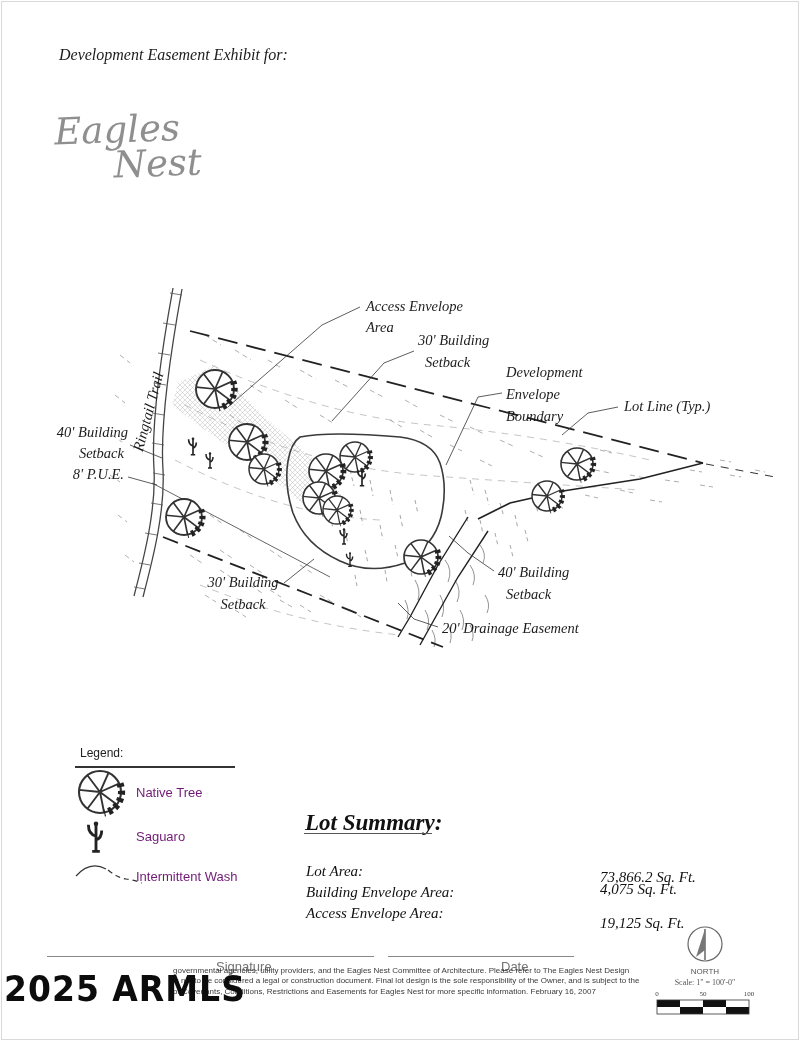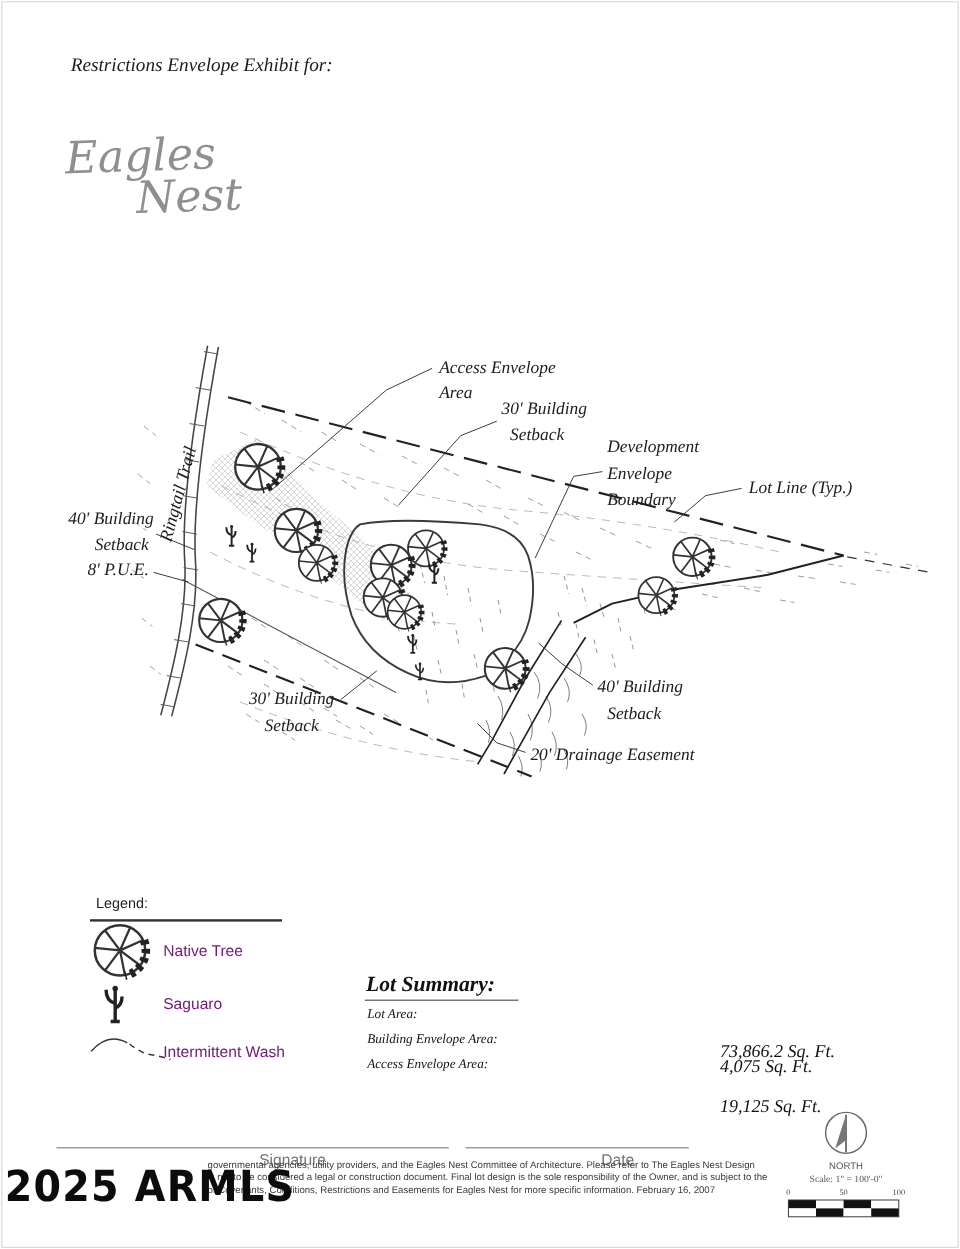--- a/index.html
+++ b/index.html
@@ -13,40 +13,40 @@
   .hdr-sub{left:59px;top:46px;font-style:italic;font-size:16px;color:#1c1c1c;}
   .hdr-title{left:56px;top:64px;font-style:italic;font-weight:bold;font-size:30px;color:#111;letter-spacing:.5px;}
   .logo{left:55px;top:112px;color:#8f8f8f;font-family:"DejaVu Serif",serif;font-style:italic;transform:rotate(-2deg);}
   .logo .l1{font-size:37px;line-height:36px;}
   .logo .l2{font-size:37px;line-height:34px;margin-left:58px;}
   
   .legend-title{left:80px;top:746px;font-family:"Liberation Sans",sans-serif;font-size:12px;color:#222;}
   .legend-underline{left:75px;top:766px;width:160px;height:2px;background:#333;}
   .legend-label{font-family:"Liberation Sans",sans-serif;font-size:13px;color:#701a75;}
   
-  .ls-title{left:305px;top:810px;font-style:italic;font-weight:bold;font-size:18px;color:#111;}
+  .ls-title{left:305px;top:810px;font-style:italic;font-weight:bold;font-size:23px;color:#111;}
   .ls-underline{left:304px;top:833px;width:128px;height:1px;background:#555;}
-  .ls-label{font-style:italic;font-size:11px;color:#111;}
+  .ls-label{font-style:italic;font-size:15px;color:#111;margin-top:24px;}
   .ls-value{font-style:italic;font-size:15px;color:#111;}
   
   .sig-line{top:956px;height:1px;background:#888;}
   .sig-label{font-family:"Liberation Sans",sans-serif;font-size:13px;color:#737373;margin-left:38px;}
   .disclaimer{left:55px;top:966px;width:592px;font-family:"Liberation Sans",sans-serif;font-size:8px;line-height:10.4px;color:#3a3a3a;}
   .disclaimer .ind{margin-left:118px;}
   .watermark{left:4px;top:969px;font-family:"DejaVu Sans",sans-serif;font-weight:700;font-size:33px;letter-spacing:1px;color:#0c0c0c;transform:scaleY(1.08);}
   .compass-text{font-family:"Liberation Sans",sans-serif;color:#555;}
   svg text{font-family:"Liberation Serif",serif;}
 </style>
 </head>
 <body>
 
 <div id="page">
   <div id="page-border"></div>
 
-  <div class="abs hdr-sub">Restrictions Envelope Exhibit for:</div>
+  <div class="abs hdr-sub">Development Easement Exhibit for:</div>
   <div class="abs logo">
     <div class="l1">Eagles</div>
     <div class="l2">Nest</div>
   </div>
 
   <svg class="abs" style="left:0;top:265px;" width="800" height="420" viewBox="0 0 800 420">
     <defs>
       <g id="tree">
         <circle r="10" fill="#fff" stroke="#333" stroke-width="1"></circle>
         <path d="M0,0 L9,-4 M0,0 L4,-9 M0,0 L-6,-8 M0,0 L-10,-1 M0,0 L-6,8 M0,0 L2,10 M0,0 L8,6" stroke="#333" stroke-width="0.9" fill="none"></path>

